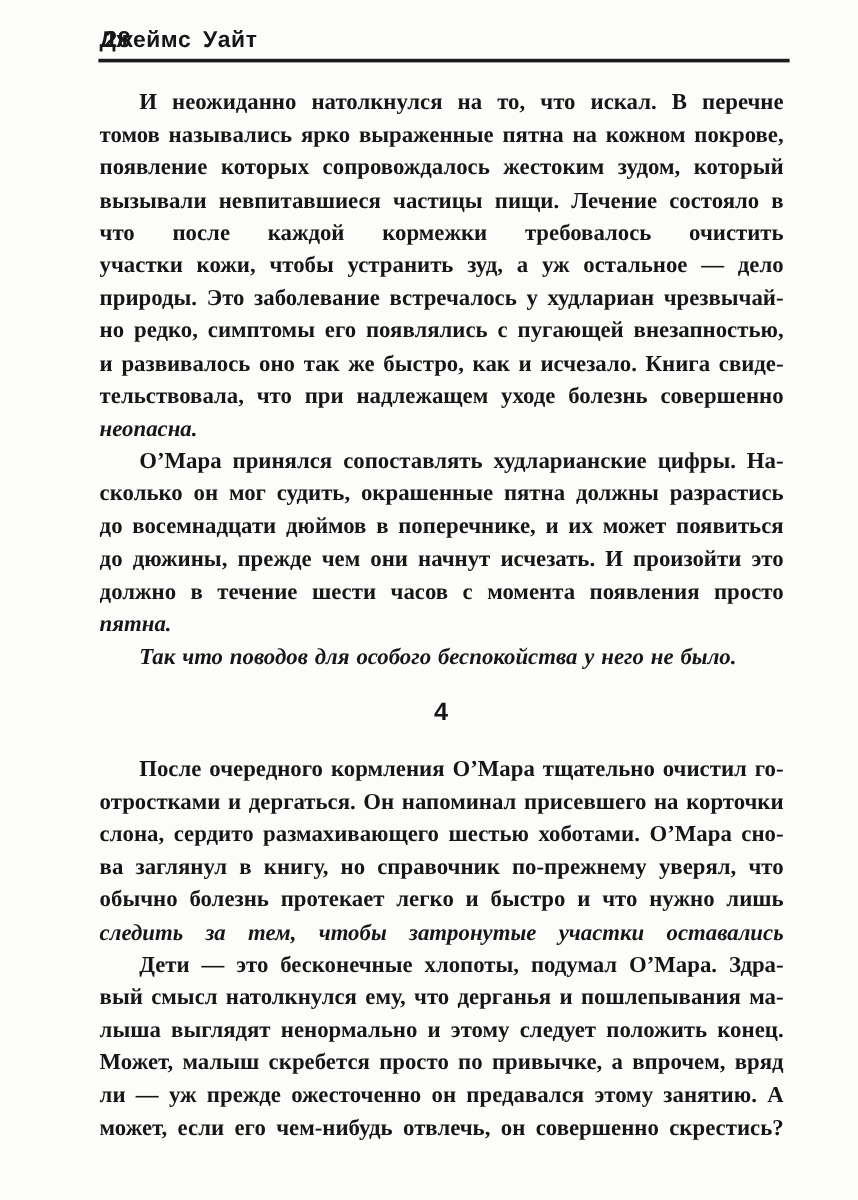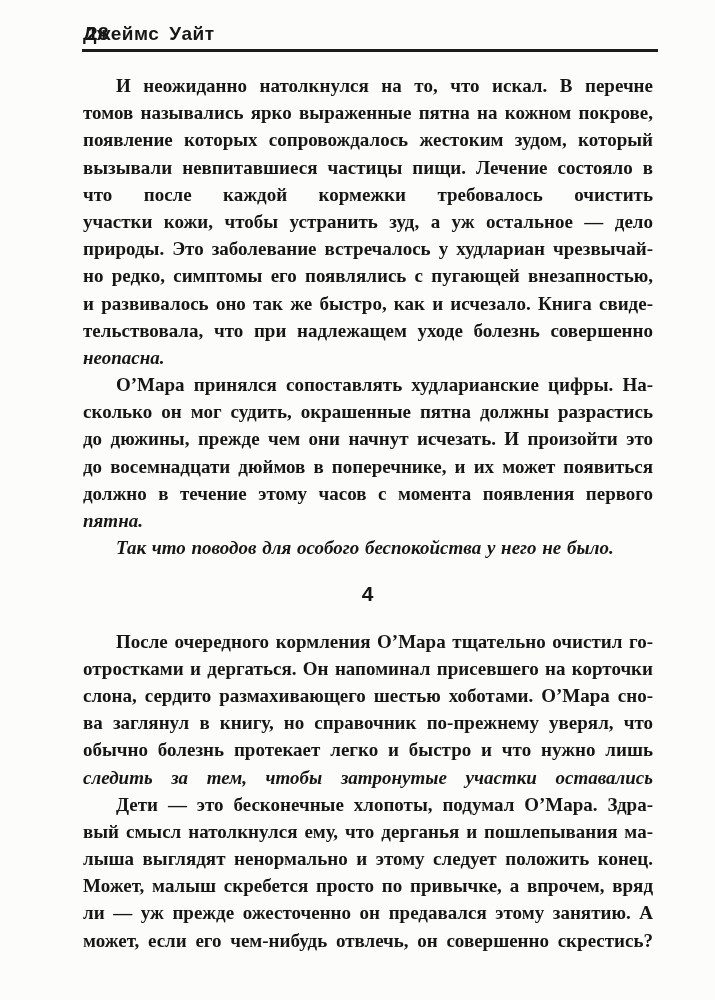--- a/index.html
+++ b/index.html
@@ -111,23 +111,23 @@
         <div class="line">участки кожи, чтобы устранить зуд, а уж остальное — дело самой</div>
         <div class="line">природы. Это заболевание встречалось у худлариан чрезвычай-</div>
         <div class="line">но редко, симптомы его появлялись с пугающей внезапностью,</div>
         <div class="line">и развивалось оно так же быстро, как и исчезало. Книга свиде-</div>
         <div class="line">тельствовала, что при надлежащем уходе болезнь совершенно</div>
         <div class="line endline">неопасна.</div>
       </div>
       <div class="paragraph">
         <div class="line indent">О’Мара принялся сопоставлять худларианские цифры. На-</div>
         <div class="line">сколько он мог судить, окрашенные пятна должны разрастись</div>
+        <div class="line">до восемнадцати дюймов в поперечнике, и их может появиться</div>
         <div class="line">до дюжины, прежде чем они начнут исчезать. И произойти это</div>
-        <div class="line">до восемнадцати дюймов в поперечнике, и их может появиться</div>
-        <div class="line">должно в течение этому часов с момента появления первого</div>
+        <div class="line">должно в течение шести часов с момента появления просто</div>
         <div class="line endline">пятна.</div>
       </div>
       <div class="paragraph">
         <div class="line indent endline">Так что поводов для особого беспокойства у него не было.</div>
       </div>
       <div class="chapter-number">4</div>
       <div class="paragraph">
         <div class="line indent">После очередного кормления О’Мара тщательно очистил го-</div>
         <div class="line">отростками и дергаться. Он напоминал присевшего на корточки</div>
         <div class="line">слона, сердито размахивающего шестью хоботами. О’Мара сно-</div>

